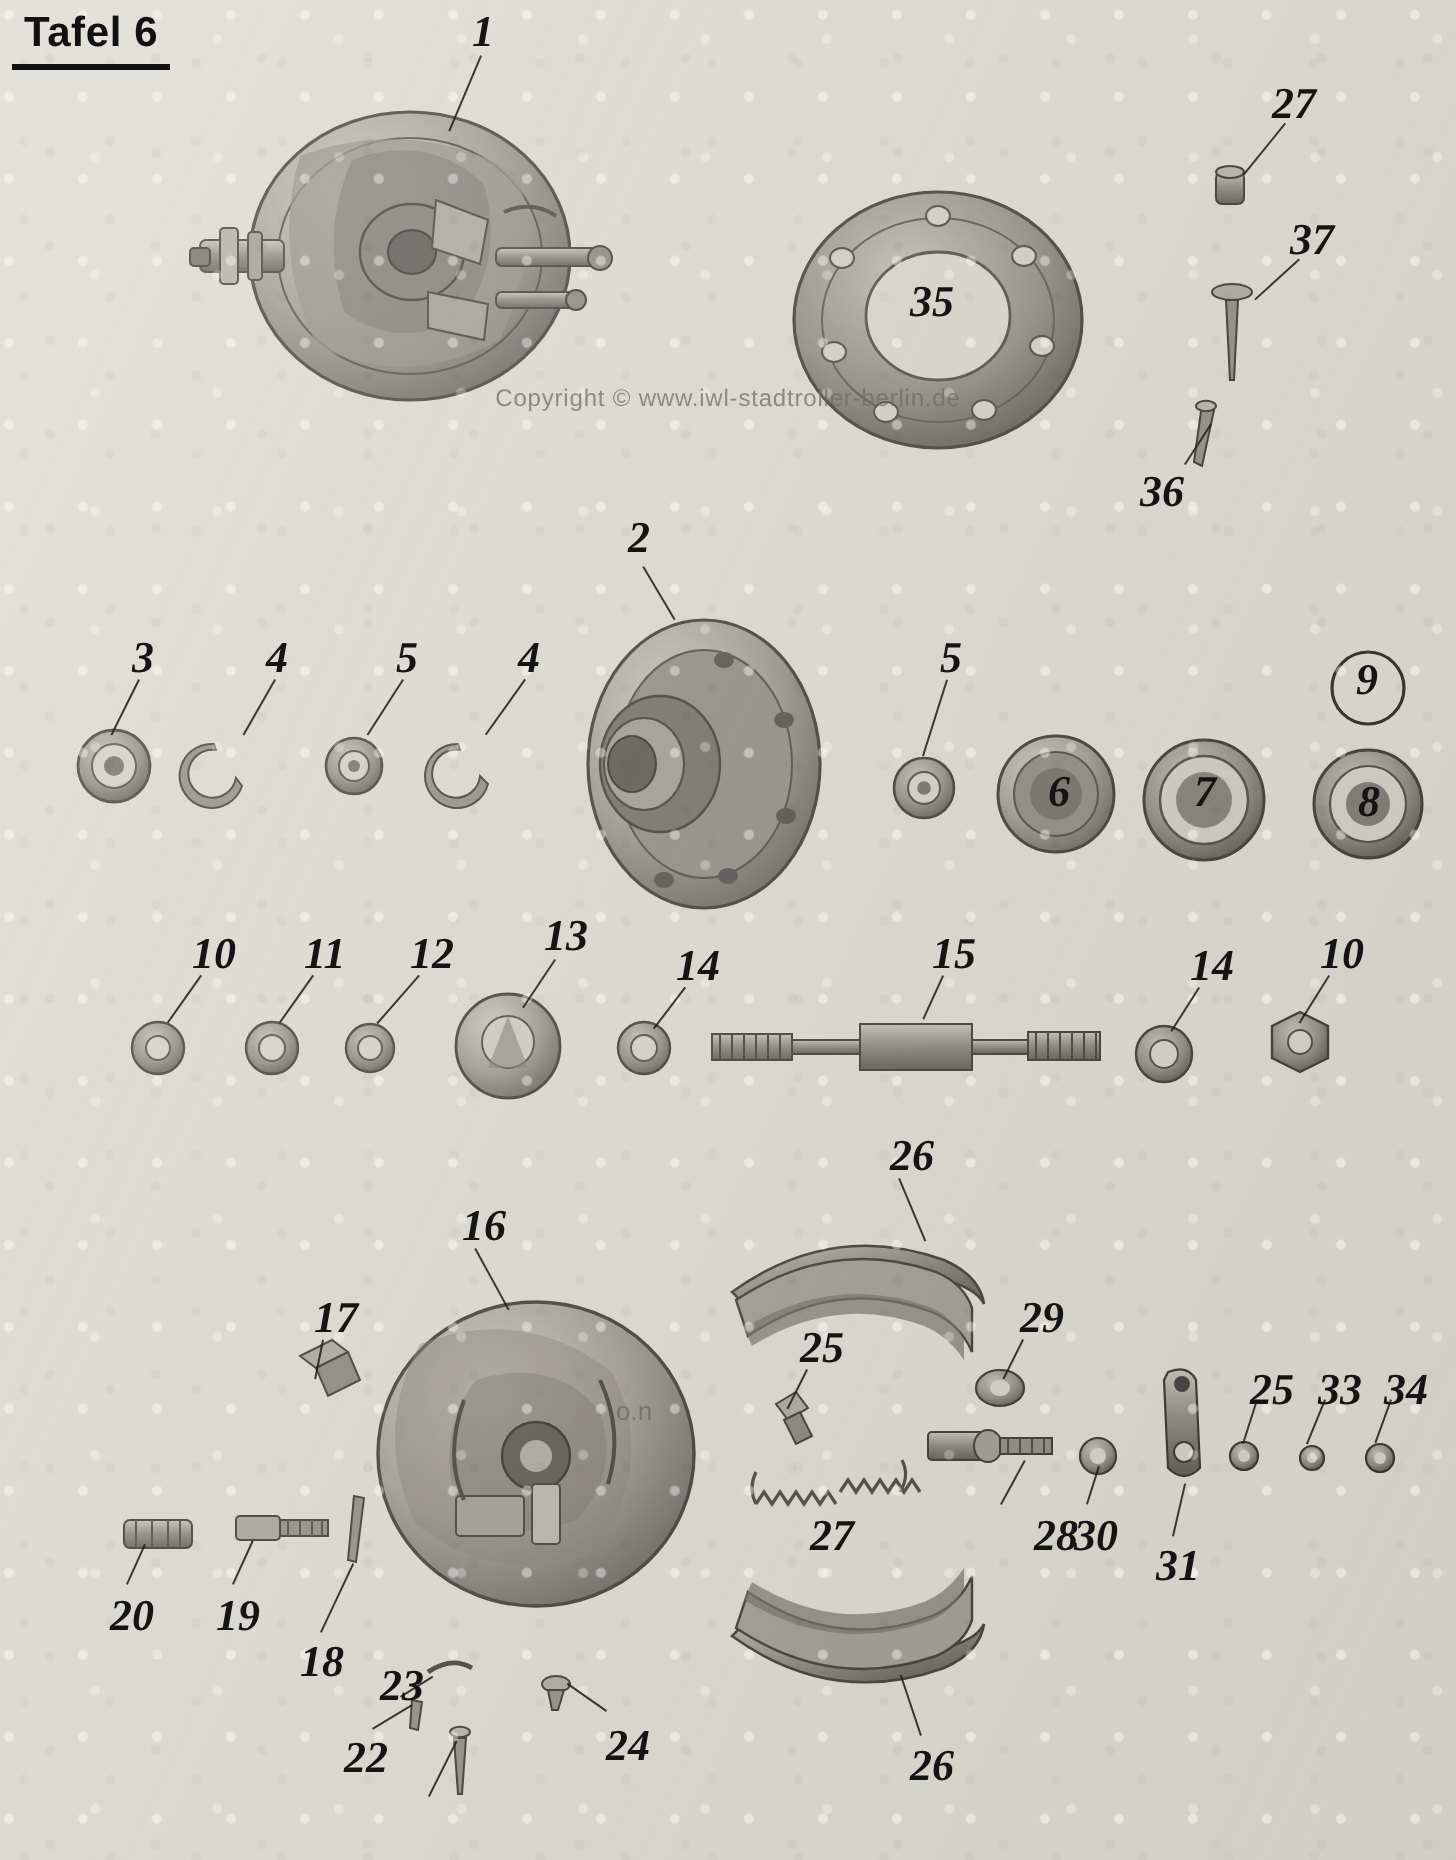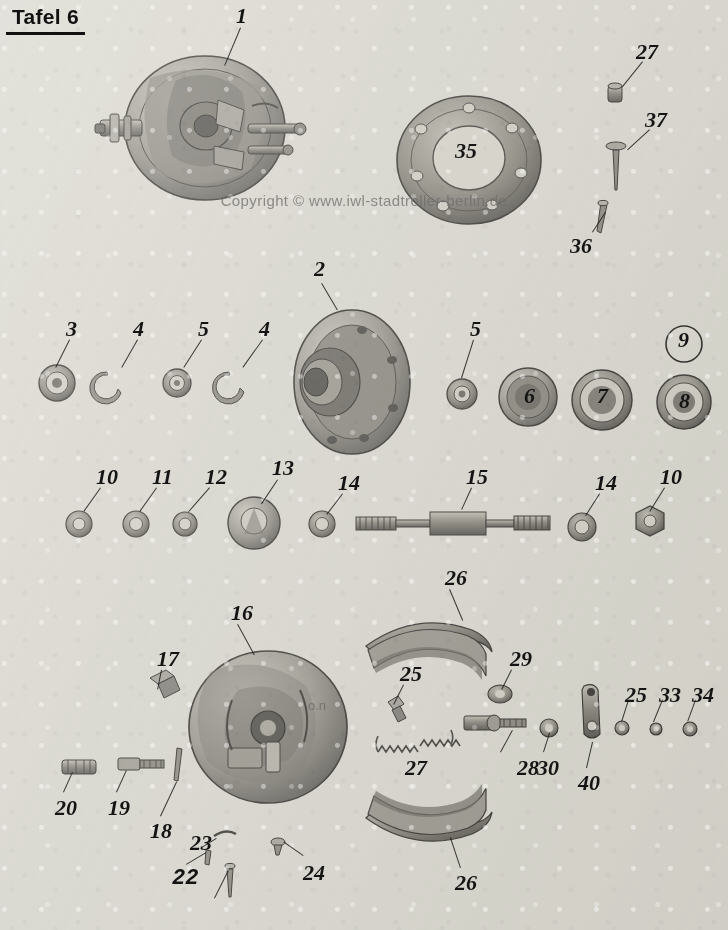--- a/index.html
+++ b/index.html
@@ -69,21 +69,21 @@
     height: 1.4px;
     opacity: .85;
   }
   .watermark {
     position: absolute;
     left: 0;
     top: 192px;
     width: 728px;
     text-align: center;
     font-family: "Liberation Sans", sans-serif;
-    font-size: 15px;
+    font-size: 12px;
     color: rgba(110,110,110,.75);
     letter-spacing: .4px;
     pointer-events: none;
   }
   .wm-small {
     position: absolute;
     left: 308px;
     top: 698px;
     font-family: "Liberation Sans", sans-serif;
     font-size: 13px;
@@ -466,26 +466,26 @@
       <div class="num" style="left: 231px; top: 602px;">16</div>
       <div class="num" style="left: 157px; top: 648px;">17</div>
       <div class="num" style="left: 400px; top: 663px;">25</div>
       <div class="num" style="left: 510px; top: 648px;">29</div>
       <div class="num" style="left: 625px; top: 684px;">25</div>
       <div class="num" style="left: 659px; top: 684px;">33</div>
       <div class="num" style="left: 692px; top: 684px;">34</div>
       <div class="num" style="left: 405px; top: 757px;">27</div>
       <div class="num" style="left: 493px; top: 757px; margin-left: 24px;">28</div>
       <div class="num" style="left: 537px; top: 757px;">30</div>
-      <div class="num" style="left: 578px; top: 772px;">40</div>
+      <div class="num" style="left: 578px; top: 772px;">31</div>
       <div class="num" style="left: 55px; top: 797px;">20</div>
       <div class="num" style="left: 108px; top: 797px;">19</div>
       <div class="num" style="left: 150px; top: 820px;">18</div>
       <div class="num" style="left: 190px; top: 832px;">23</div>
-      <div class="num" style="left: 172px; top: 868px; font-family: Liberation Mono, monospace;">22</div>
+      <div class="num" style="left: 172px; top: 868px;">22</div>
       <div class="num" style="left: 200px; top: 945px;">21</div>
       <div class="num" style="left: 303px; top: 862px;">24</div>
       <div class="num" style="left: 455px; top: 872px;">26</div>
     </div>
 
   <div class="watermark">Copyright © www.iwl-stadtroller-berlin.de</div>
   <div class="wm-small">o.n</div>
 
 </div>
 

